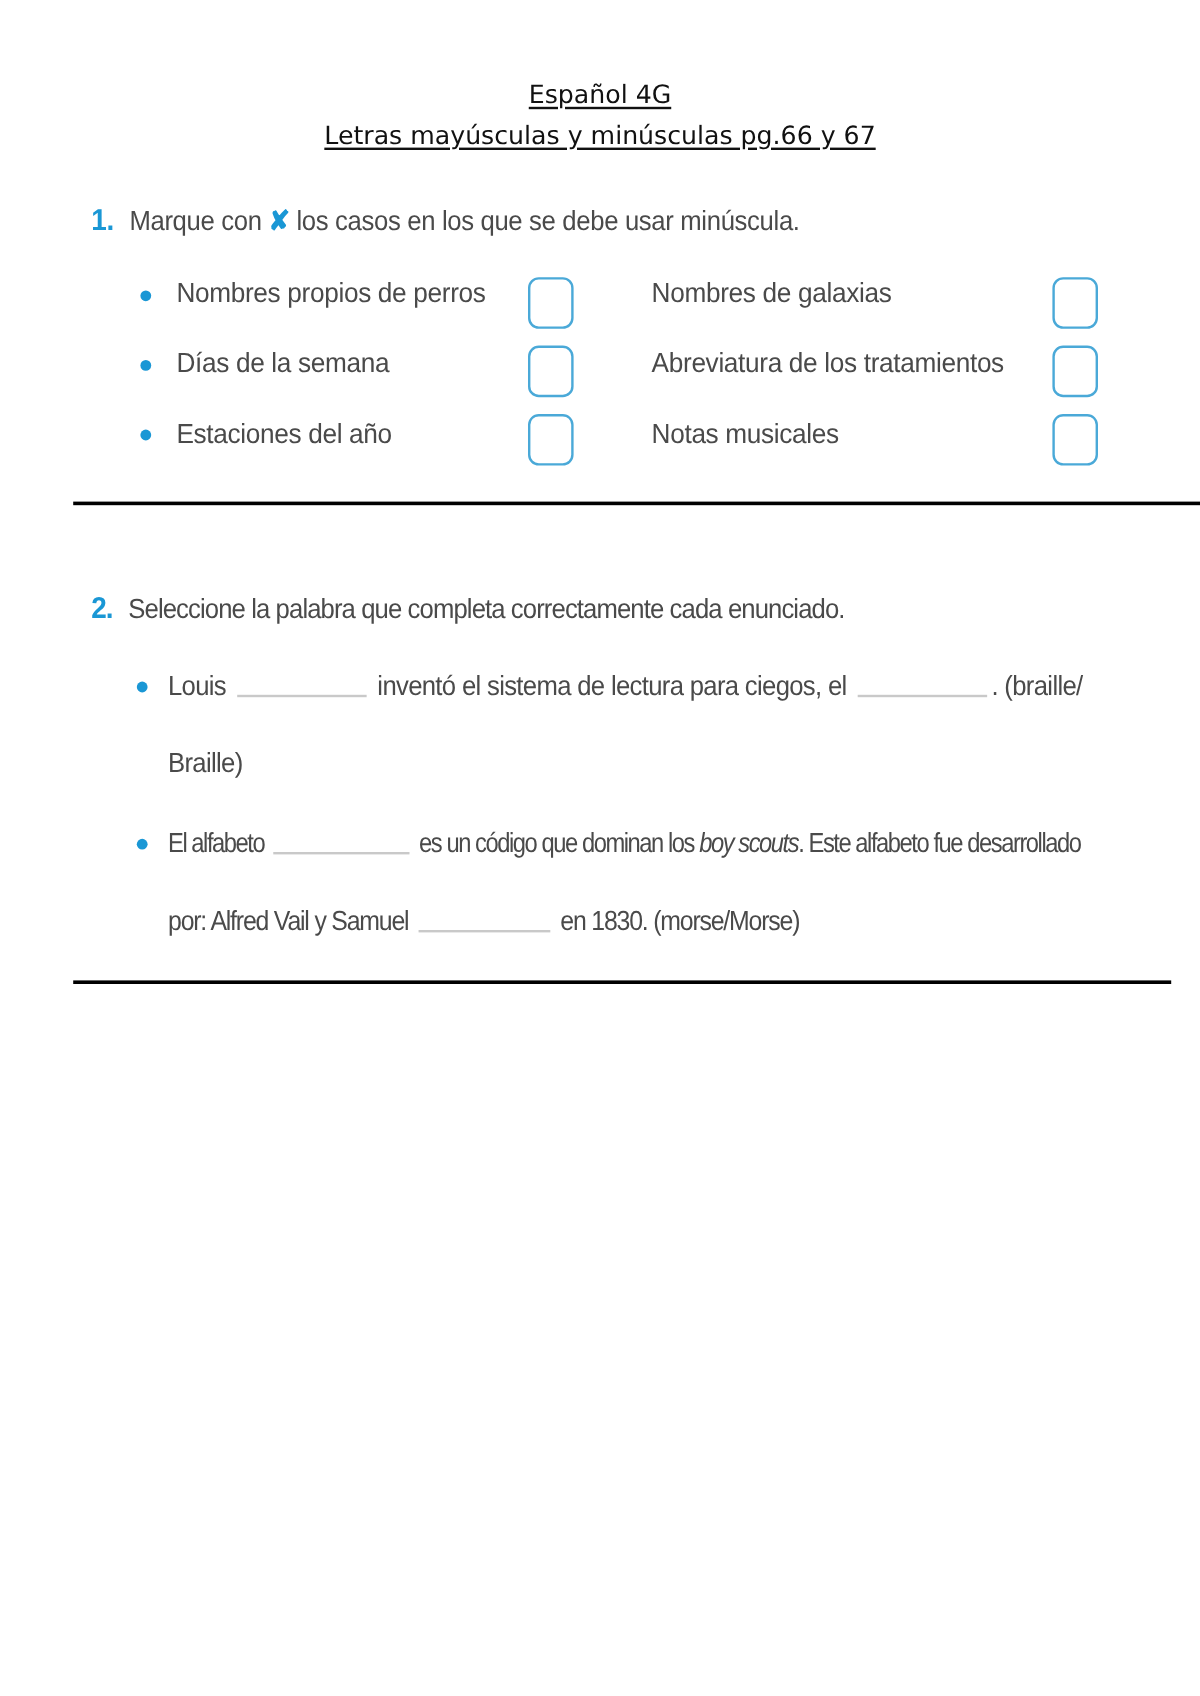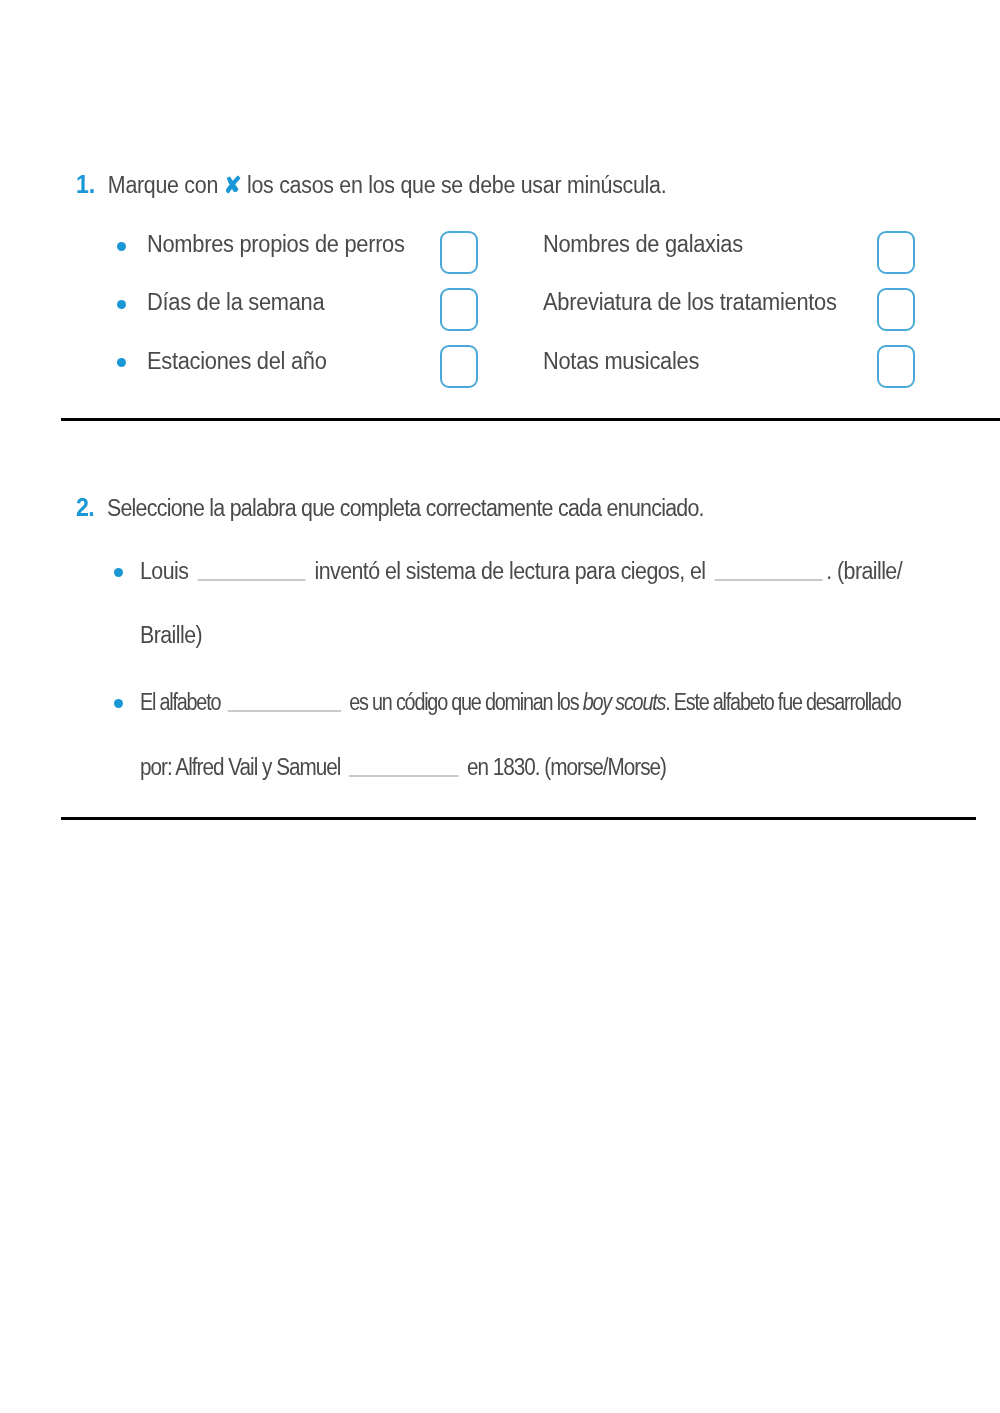--- a/index.html
+++ b/index.html
@@ -96,20 +96,22 @@
       background: #c9c9c9;
       vertical-align: -2px;
       margin: 0 4px;
     }
     .italic { font-style: italic; }
   </style>
 </head>
 <body>
 
 <div class="title-block">
+  <div>Español 4G</div>
+  <div>Letras mayúsculas y minúsculas pg.66 y 67</div>
 </div>
 
 <div class="ex-header" style="top:170px;">
   <span class="ex-num">1.</span><span>Marque con</span>
   <span class="x-mark">✘</span>
   <span>los casos en los que se debe usar minúscula.</span>
 </div>
 
 <span class="bullet" style="left:117px; top:242px;"></span>
 <div class="item" style="left:147px; top:231px;">Nombres propios de perros</div>

